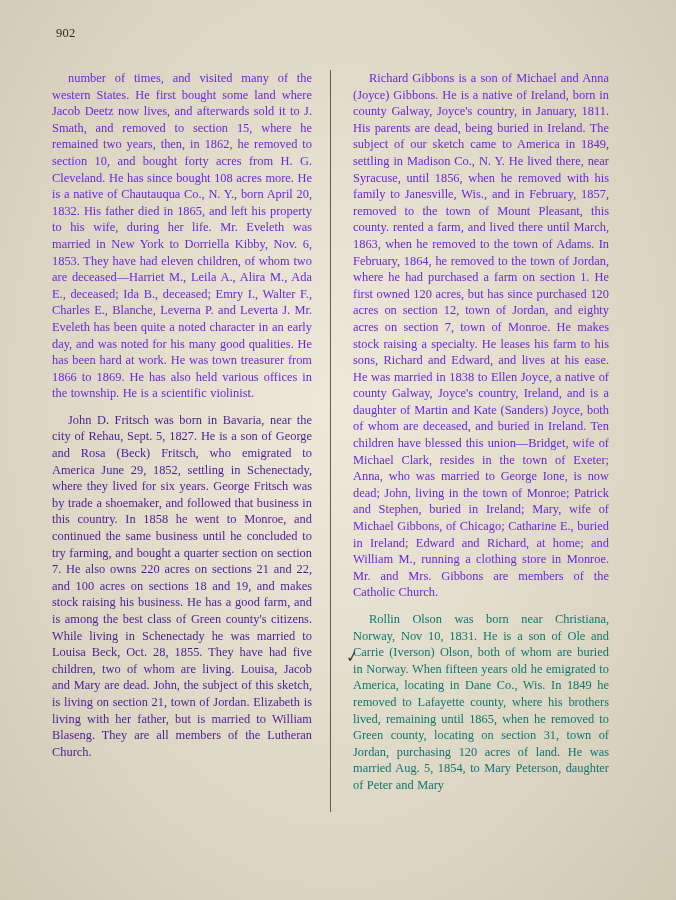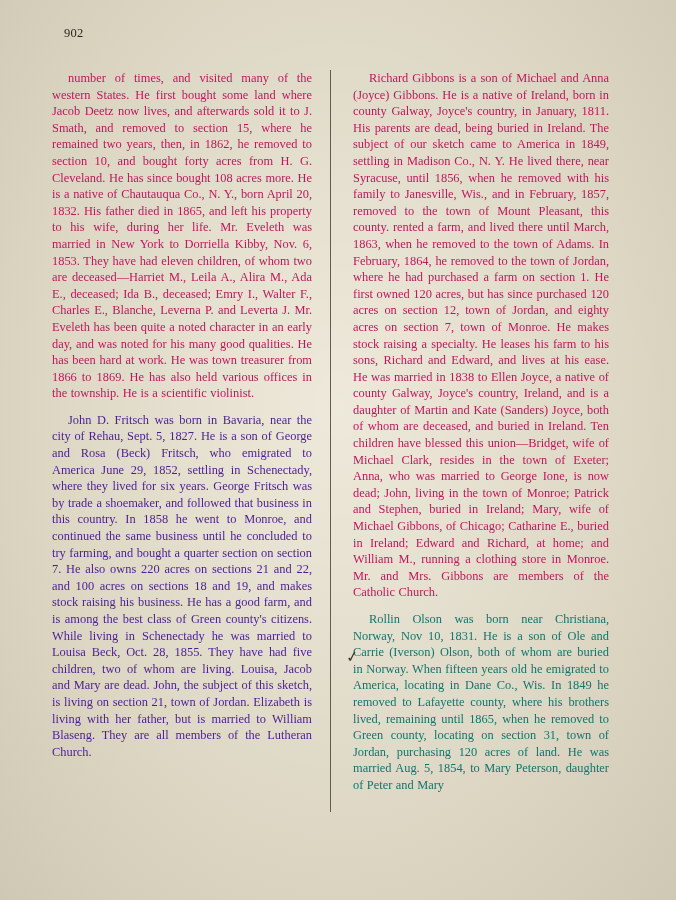--- a/index.html
+++ b/index.html
@@ -25,21 +25,21 @@
     content: "";
     position: absolute;
     inset: 0;
     background:
       radial-gradient(ellipse at 50% 45%, rgba(255,252,240,0.55) 0%, rgba(255,250,235,0.15) 55%, rgba(120,105,70,0.10) 100%);
     pointer-events: none;
   }
   .header {
     position: absolute;
     top: 26px;
-    left: 8px;
+    left: 0;
     right: 0;
     height: 22px;
   }
   .folio {
     position: absolute;
     left: 56px;
     top: 0;
     font-size: 12.5px;
     color: #2a2721;
     letter-spacing: 0.3px;
@@ -78,21 +78,21 @@
     margin: 0 6px;
     height: 742px;
     opacity: 0.85;
   }
   p.para {
     margin: 0 0 10px 0;
     font-size: 12.4px;
     line-height: 16.6px;
     text-align: justify;
     text-justify: inter-word;
-    color: #be185d;
+    color: #6d28d9;
     text-indent: 16px;
     word-spacing: 0.4px;
   }
   p.para.faded { color: #4c1d95; }
   p.para.faded2 { color: #0f766e; }
   .checkmark {
     position: absolute;
     left: 346px;
     top: 648px;
     font-size: 15px;

